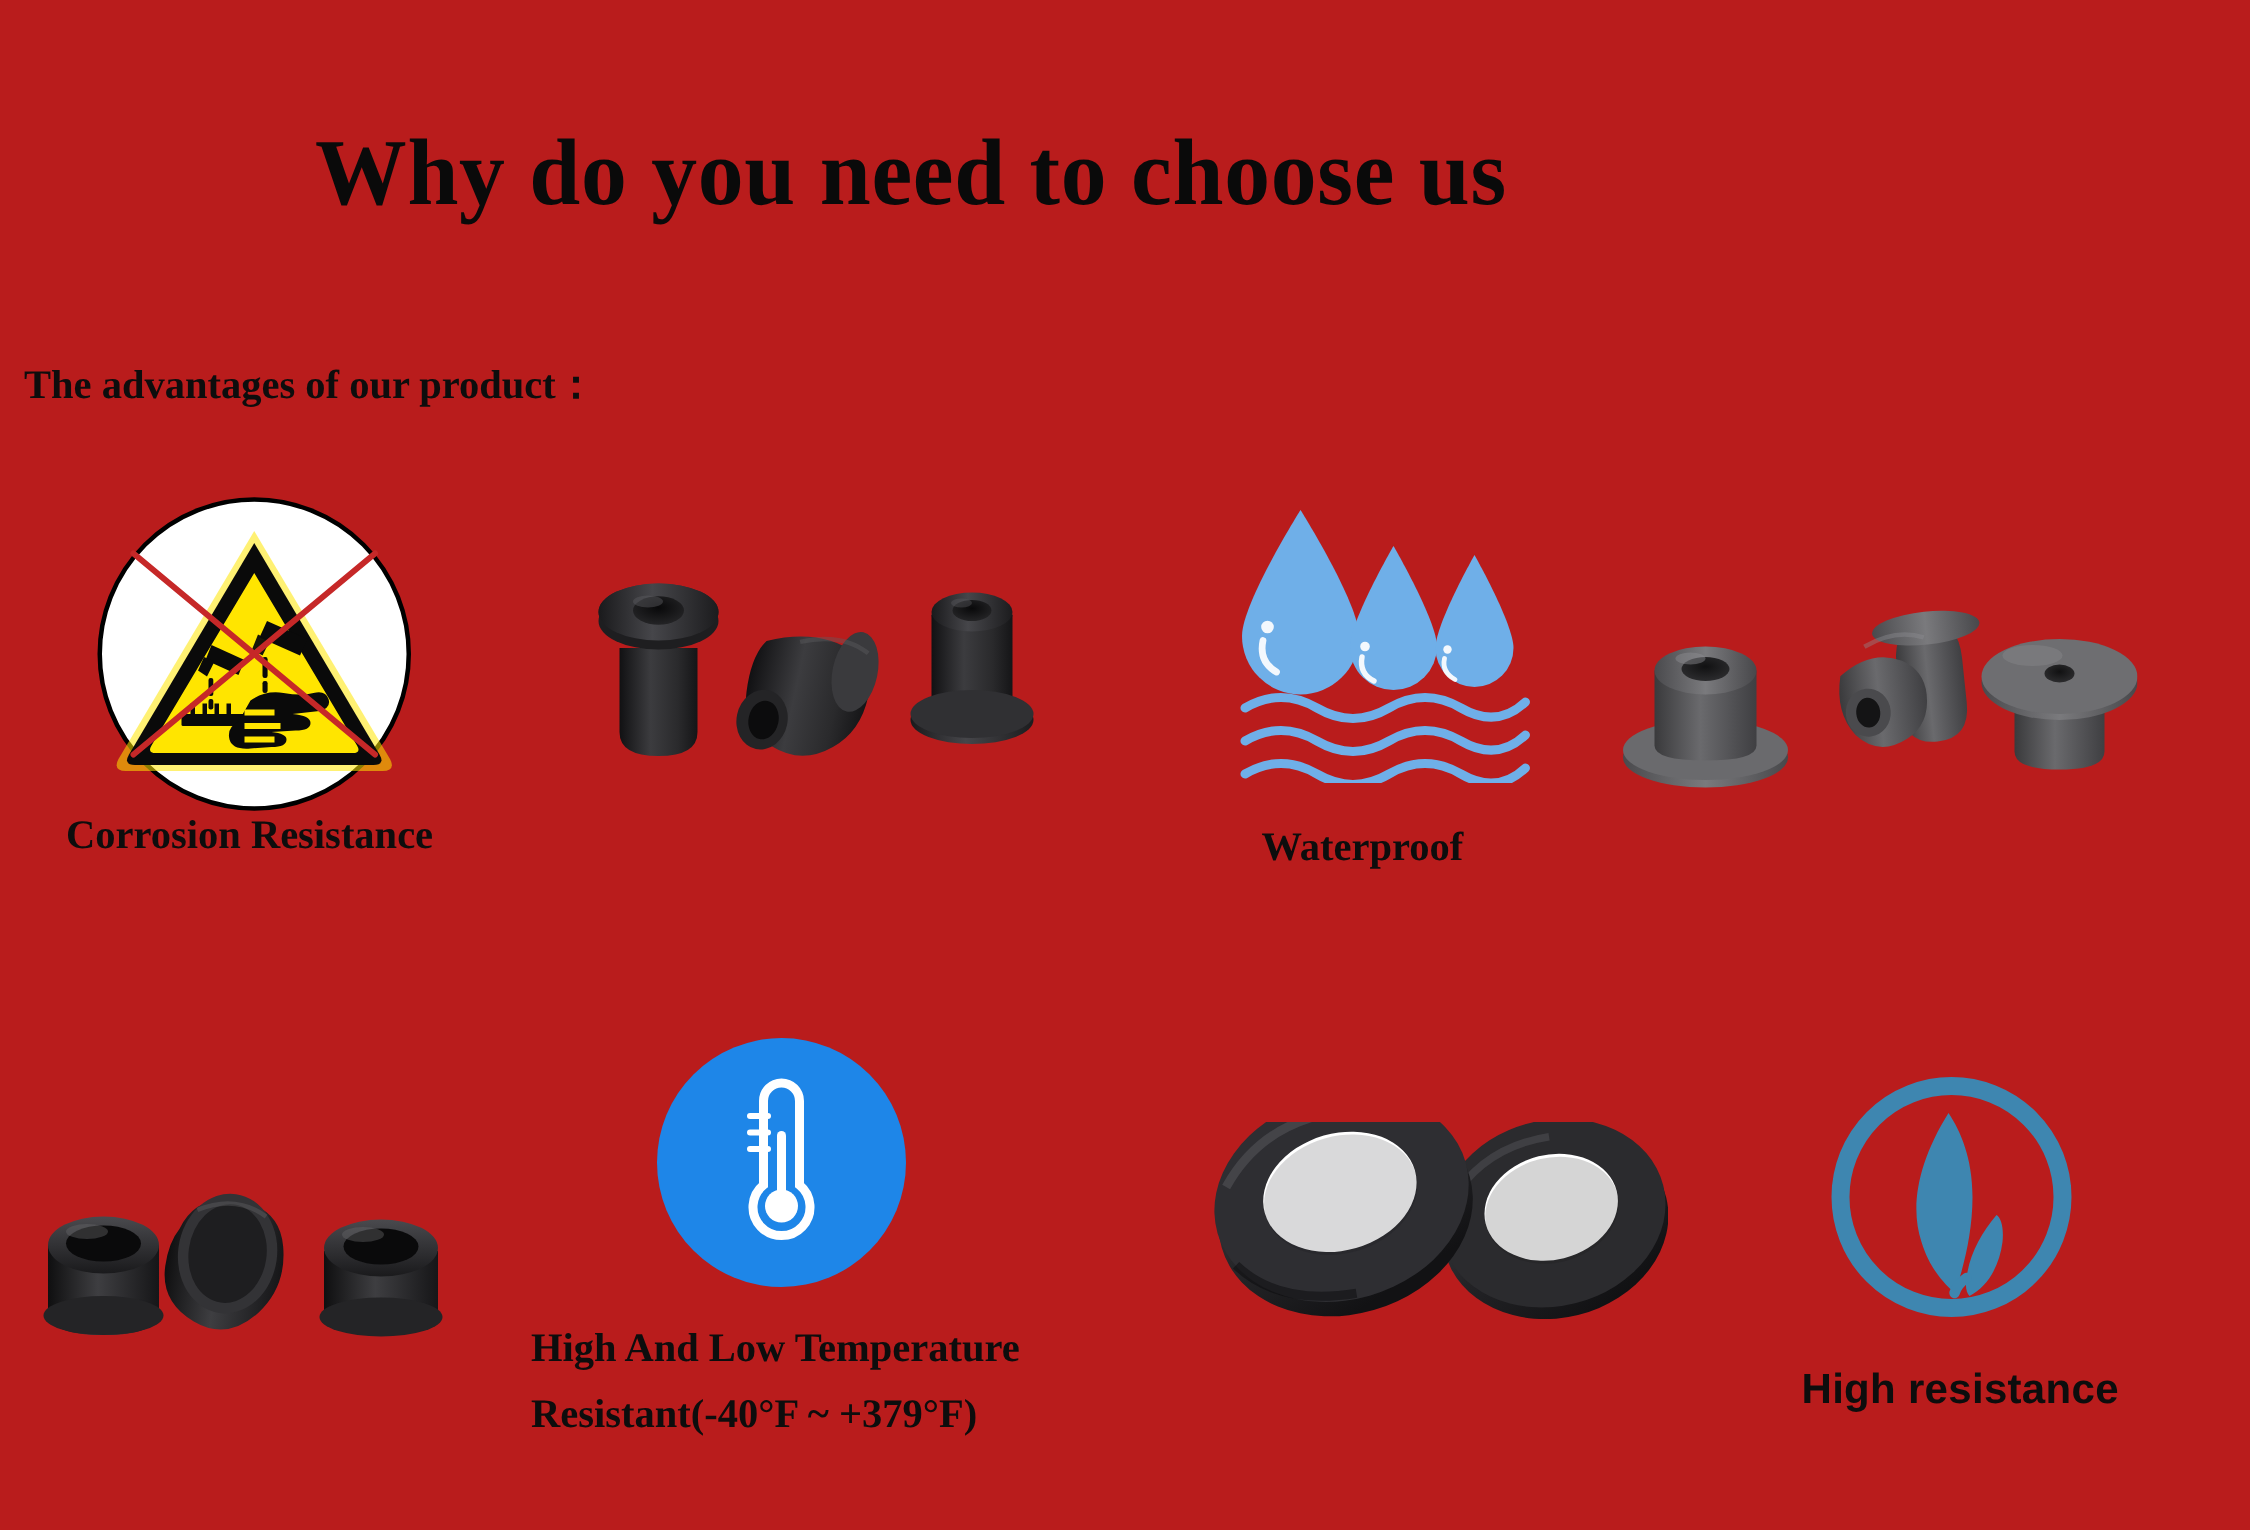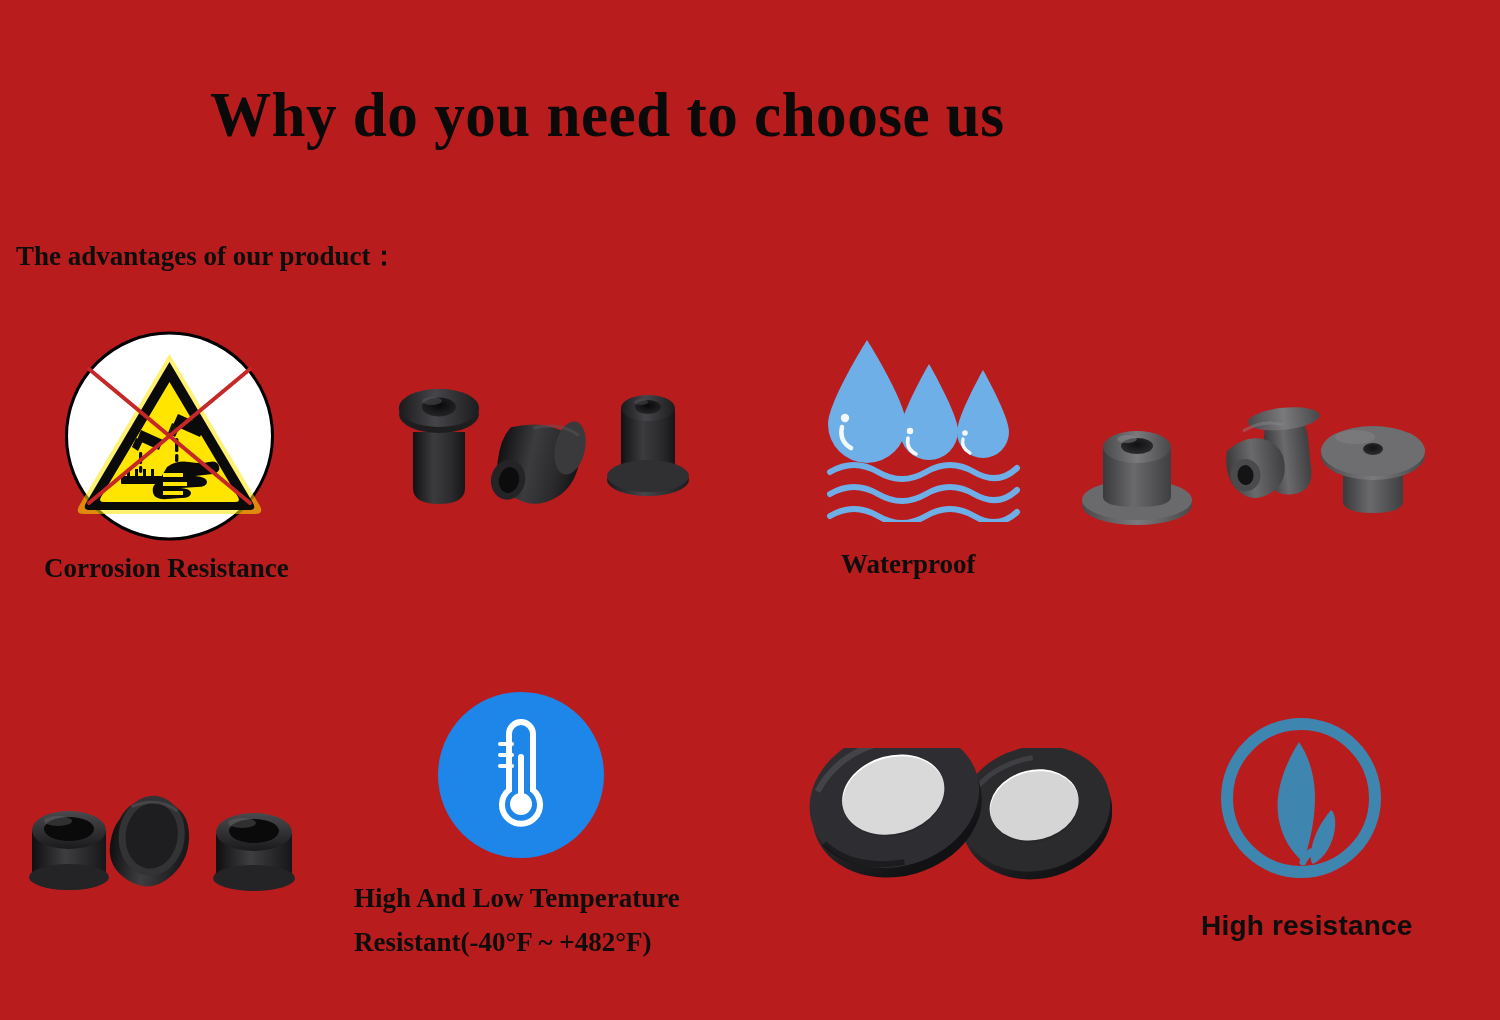--- a/index.html
+++ b/index.html
@@ -133,21 +133,21 @@
           <rect x="100" y="152" width="24" height="4" fill="#FFE500"></rect>
           <rect x="100" y="161" width="20" height="4" fill="#FFE500"></rect>
         </g>
 
         <g stroke="#C62828" stroke-width="4" stroke-linecap="round" fill="none">
           <line x1="26" y1="39" x2="187" y2="173"></line>
           <line x1="187" y1="39" x2="26" y2="173"></line>
         </g>
       </svg>
     </div>
-    <div class="feature-label" style="left:44px; top:548px;">Corrosion Resistance</div>
+    <div class="feature-label" style="left:44px; top:536px;">Corrosion Resistance</div>
   </div>
 
   <div class="photo" style="left:380px; top:368px;">
     <svg viewBox="0 0 340 150" width="340" height="150">
       <defs>
         <linearGradient id="blkA" x1="0" y1="0" x2="1" y2="0">
           <stop offset="0%" stop-color="#111113"></stop>
             <stop offset="40%" stop-color="#3c3c3f"></stop>
           <stop offset="75%" stop-color="#2a2a2c"></stop>
             <stop offset="100%" stop-color="#151517"></stop>
@@ -321,21 +321,21 @@
         <circle cx="83" cy="112" r="11" fill="#ffffff"></circle>
         <rect x="80" y="62" width="6" height="48" rx="3" fill="#ffffff"></rect>
 
         <g stroke="#ffffff" stroke-width="4" stroke-linecap="round">
           <line x1="62" y1="52" x2="74" y2="52"></line>
           <line x1="62" y1="63" x2="74" y2="63"></line>
           <line x1="62" y1="74" x2="74" y2="74"></line>
         </g>
       </svg>
     </div>
-    <div class="feature-label two-line" style="left:354px; top:876px; width:400px;">High And Low Temperature Resistant(-40°F ~ +482°F)</div>
+    <div class="feature-label two-line" style="left:354px; top:876px; width:400px;">High And Low Temperature Resistant(-40°F ~ +379°F)</div>
   </div>
 
   <div class="photo" style="left:782px; top:748px;">
     <svg viewBox="0 0 330 170" width="330" height="170">
       <defs>
         <linearGradient id="ringA" x1="0" y1="0" x2="0.4" y2="1">
           <stop offset="0%" stop-color="#4e4e52"></stop>
             <stop offset="45%" stop-color="#2a2a2d"></stop>
           <stop offset="100%" stop-color="#121214"></stop>
         </linearGradient>

